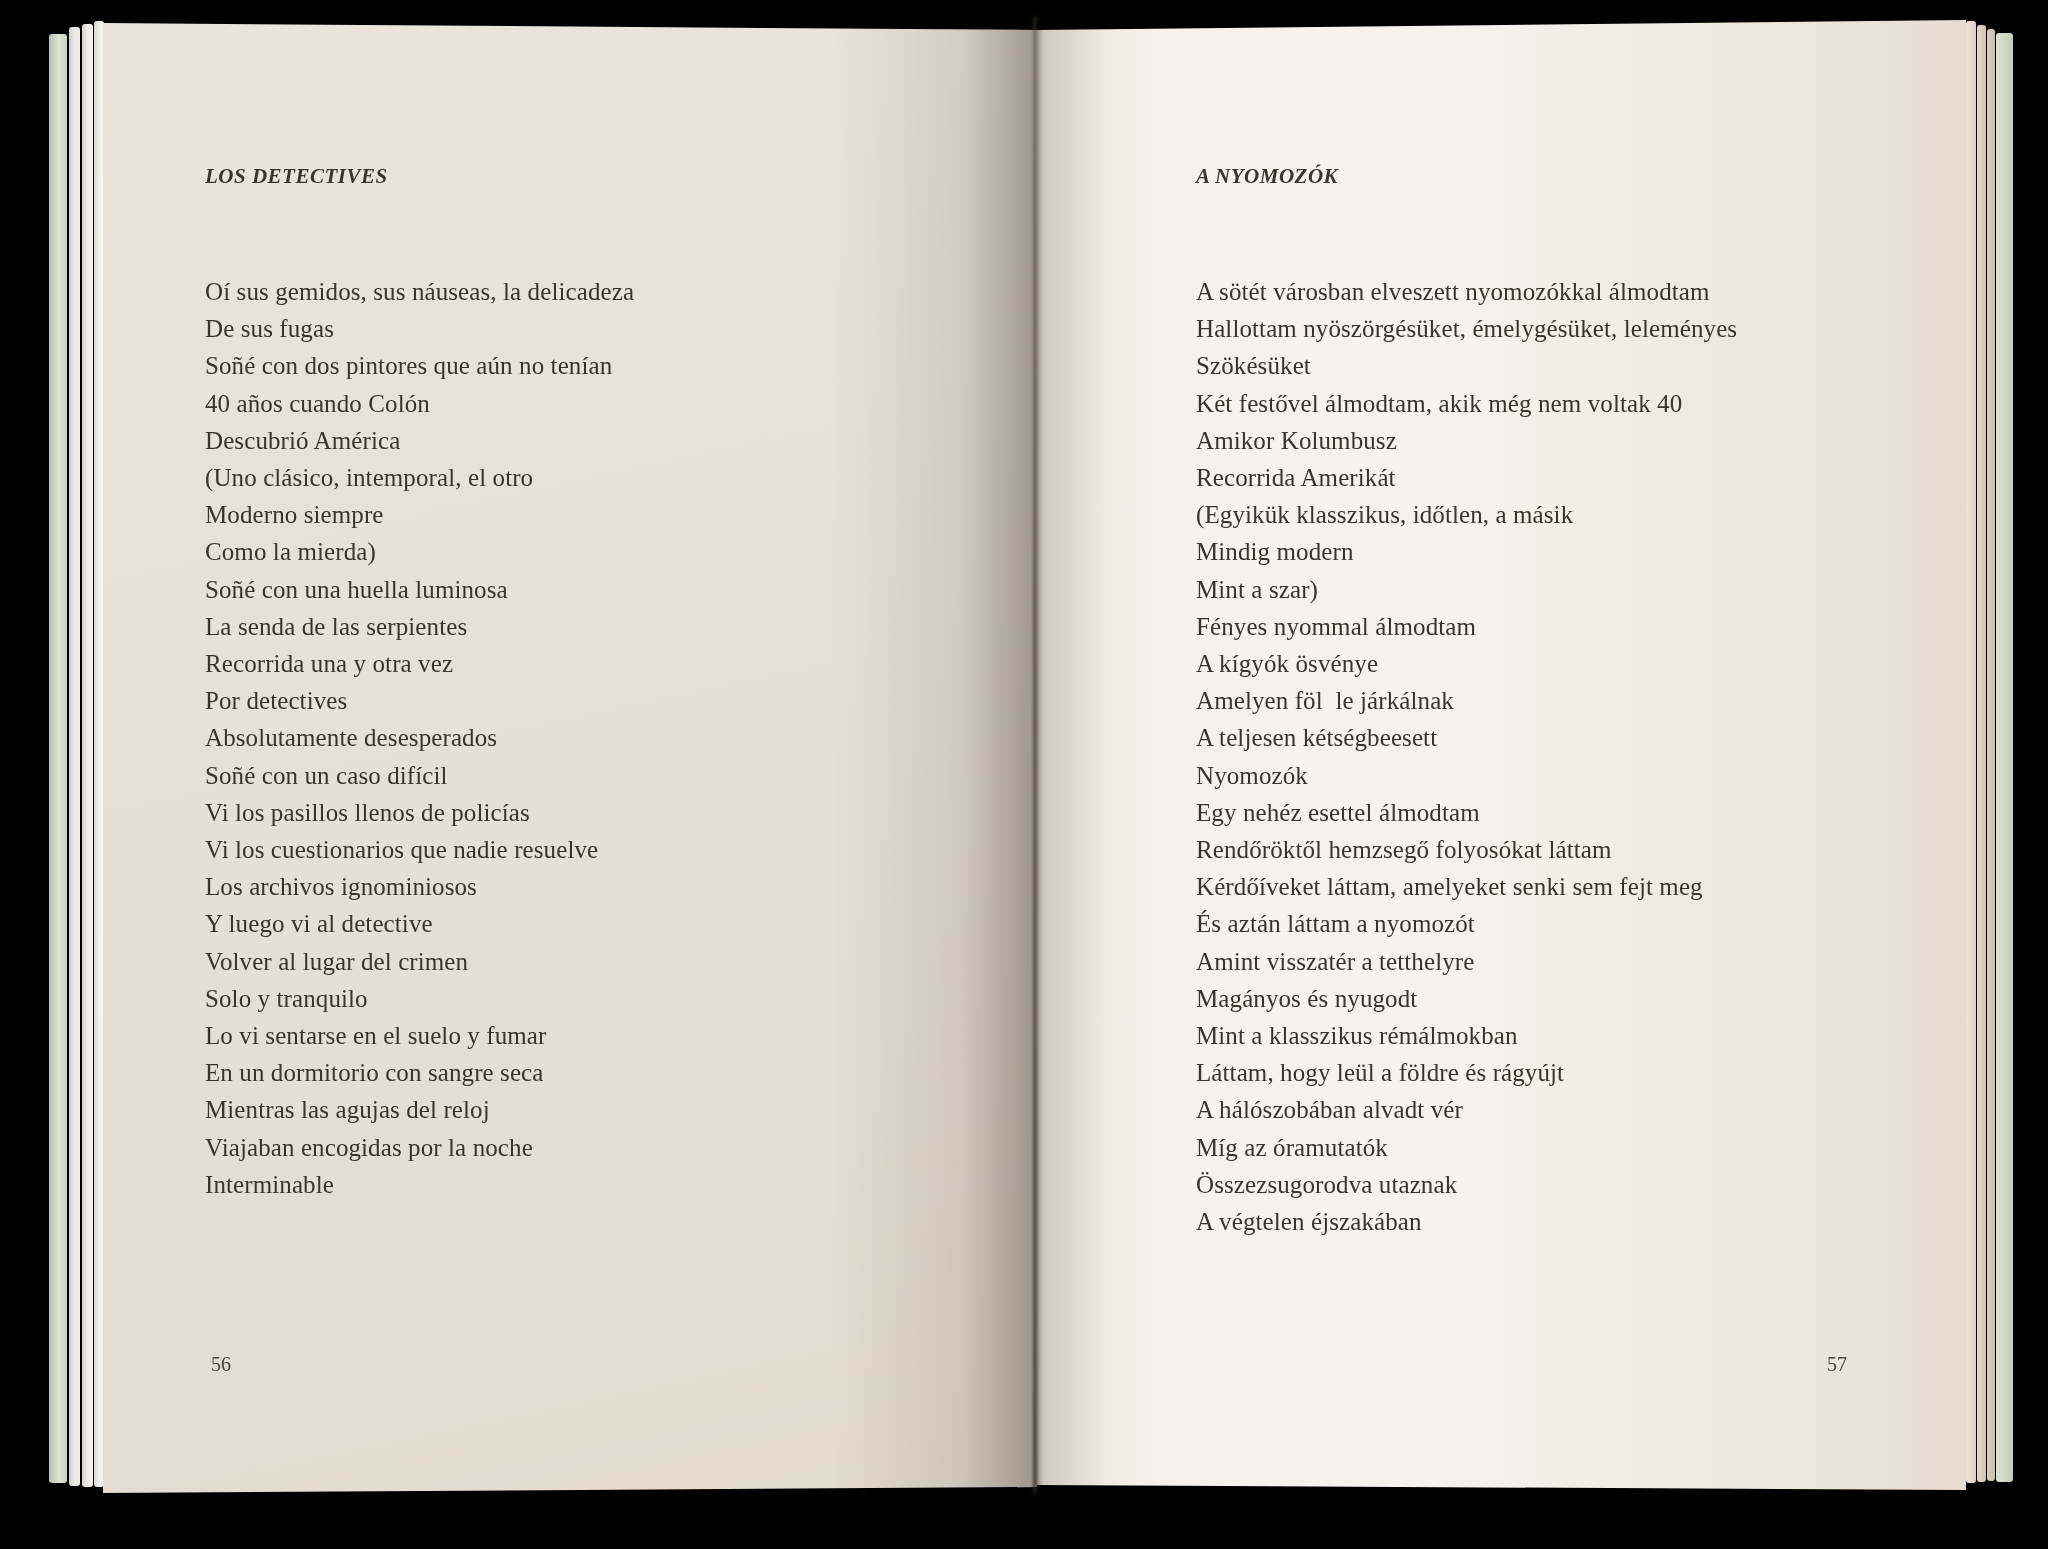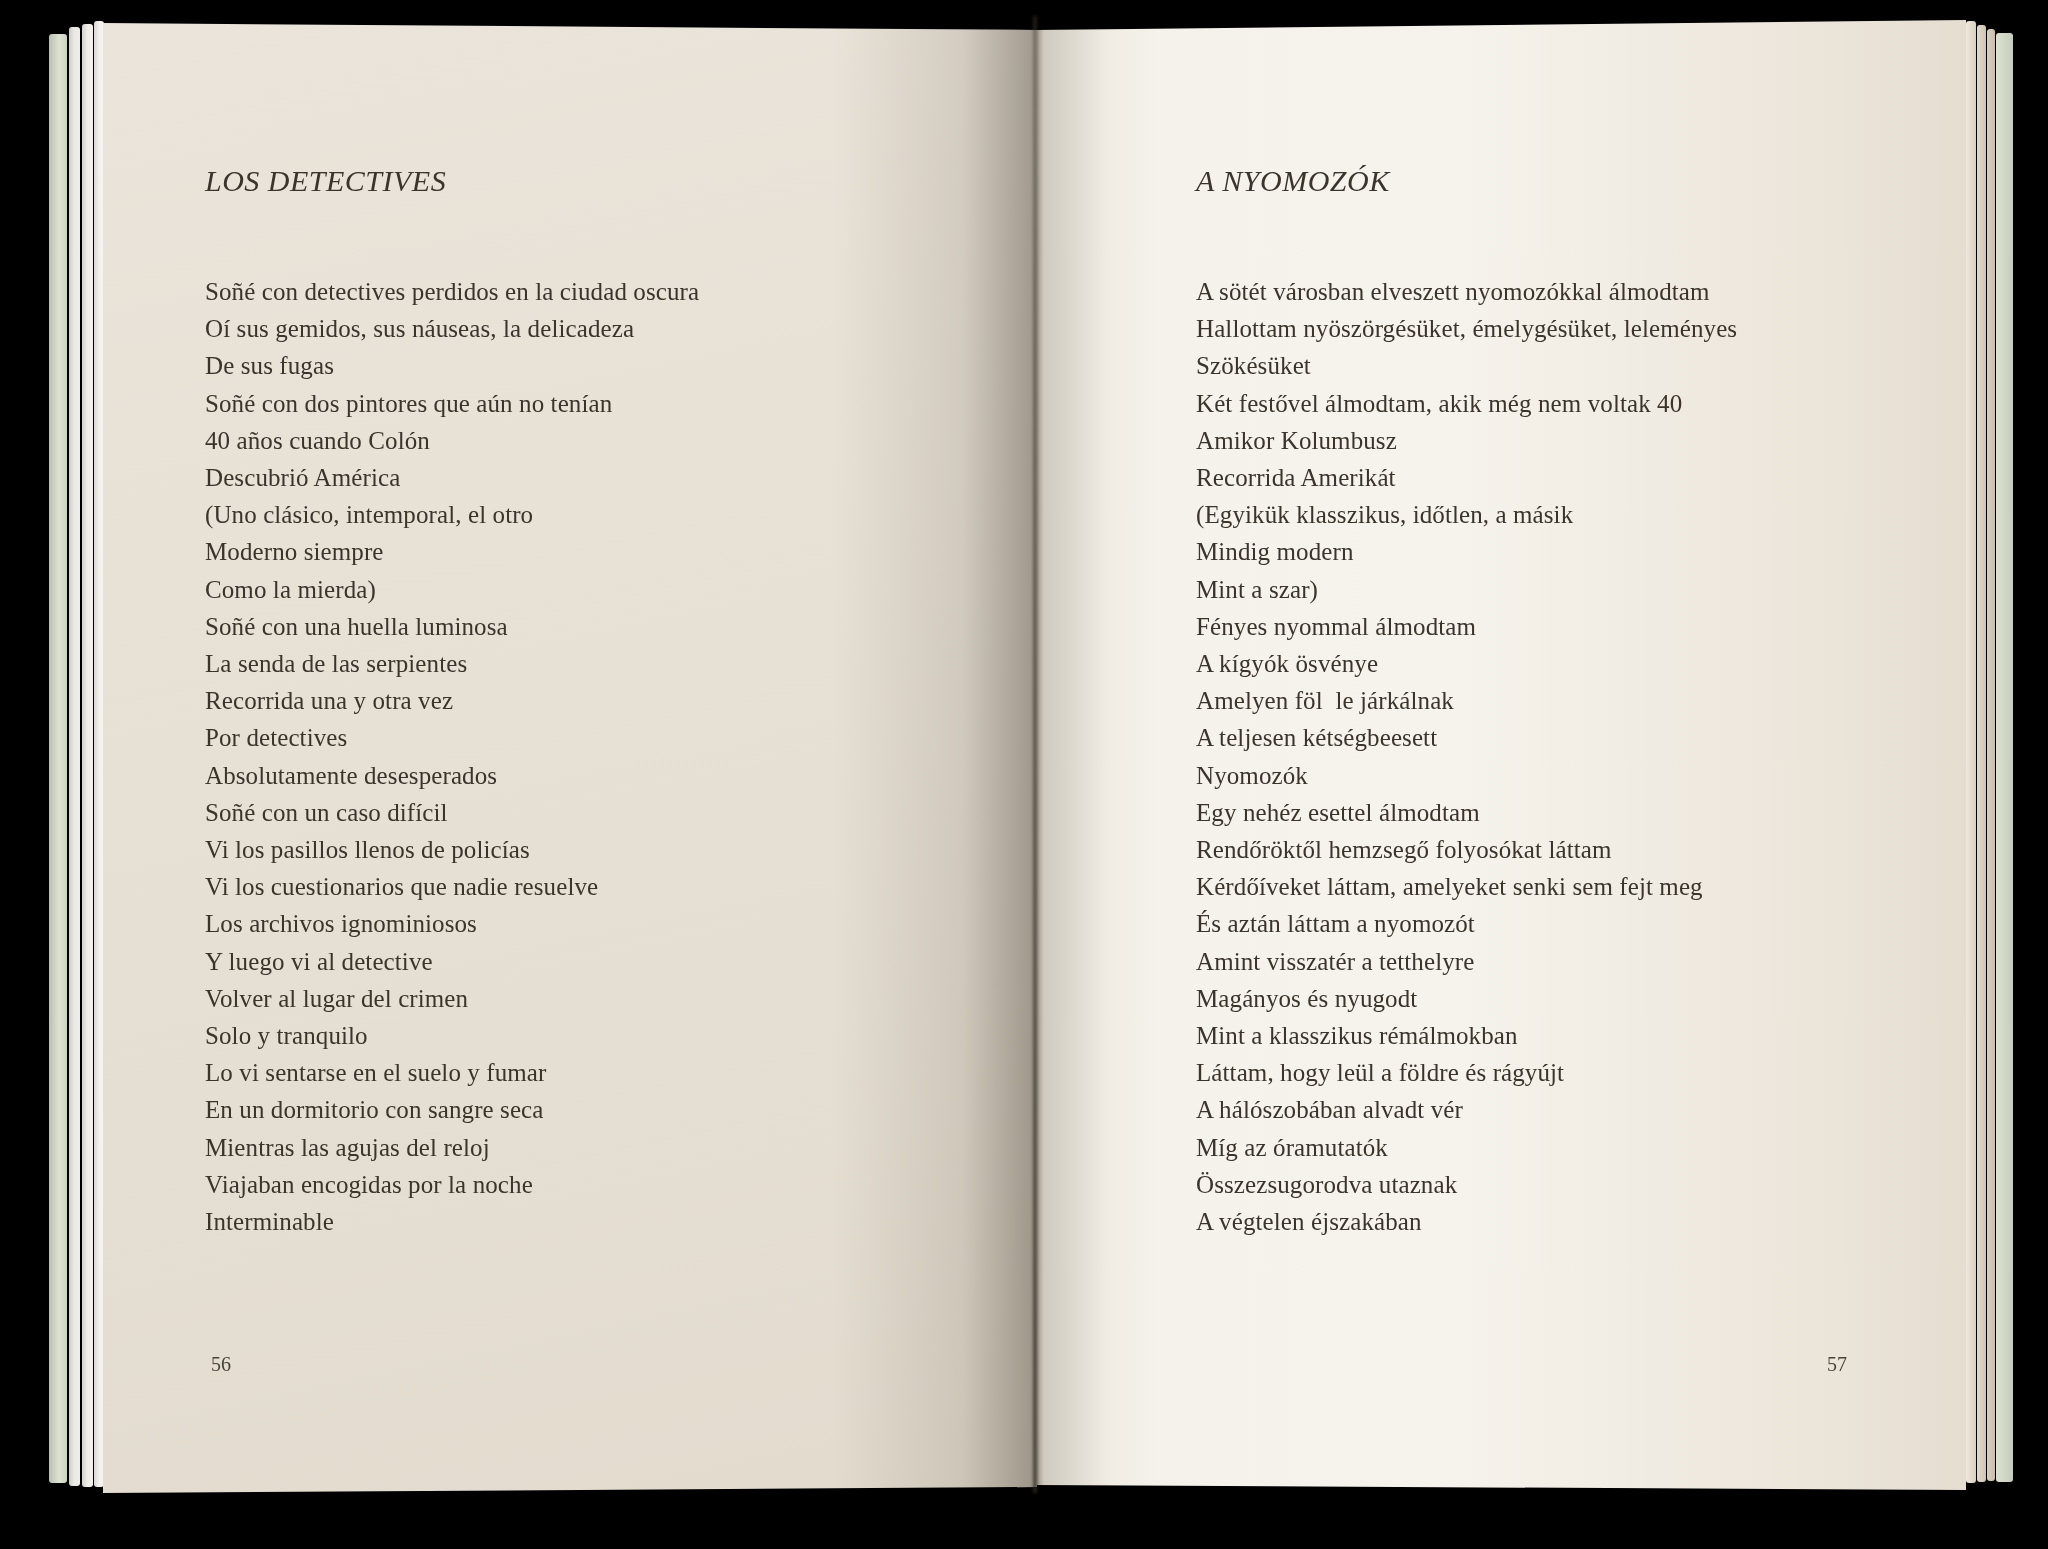--- a/index.html
+++ b/index.html
@@ -58,24 +58,25 @@
   }
   .gutter{
     position:absolute;left:1033px;top:16px;width:4px;height:1477px;
     background:linear-gradient(to bottom,rgba(70,62,50,.45),rgba(70,62,50,.7) 45%,rgba(48,42,32,.75));
     filter:blur(1.6px);
   }
   
   .page-title{
     position:absolute;
     font-style:italic;
-    font-size:30px;
+    font-size:21px;
     letter-spacing:.5px;
     color:var(--text);
     white-space:pre-wrap;
+    font-weight:bold;
   }
   .page-left .page-title{left:102px;top:146px;}
   .page-right .page-title{left:159px;top:150px;}
   .poem{position:absolute;}
   .page-left .poem{left:102px;top:255px;}
   .page-right .poem{left:159px;top:259px;}
   .poem-line{
     font-size:25px;
     line-height:37.2px;
     letter-spacing:.1px;
@@ -99,21 +100,20 @@
   <div class="edge pl-b"></div>
   <div class="edge pl-c"></div>
   <div class="edge pr-a"></div>
   <div class="edge pr-b"></div>
   <div class="edge pr-c"></div>
   <div class="edge cover-right"></div>
 
   <div class="page page-left">
     <div class="page-title">LOS DETECTIVES</div>
     <div class="poem">
-        <div class="poem-line">Soñé con detectives perdidos en la ciudad oscura</div>
         <div class="poem-line">Oí sus gemidos, sus náuseas, la delicadeza</div>
         <div class="poem-line">De sus fugas</div>
         <div class="poem-line">Soñé con dos pintores que aún no tenían</div>
         <div class="poem-line">40 años cuando Colón</div>
         <div class="poem-line">Descubrió América</div>
         <div class="poem-line">(Uno clásico, intemporal, el otro</div>
         <div class="poem-line">Moderno siempre</div>
         <div class="poem-line">Como la mierda)</div>
         <div class="poem-line">Soñé con una huella luminosa</div>
         <div class="poem-line">La senda de las serpientes</div>

